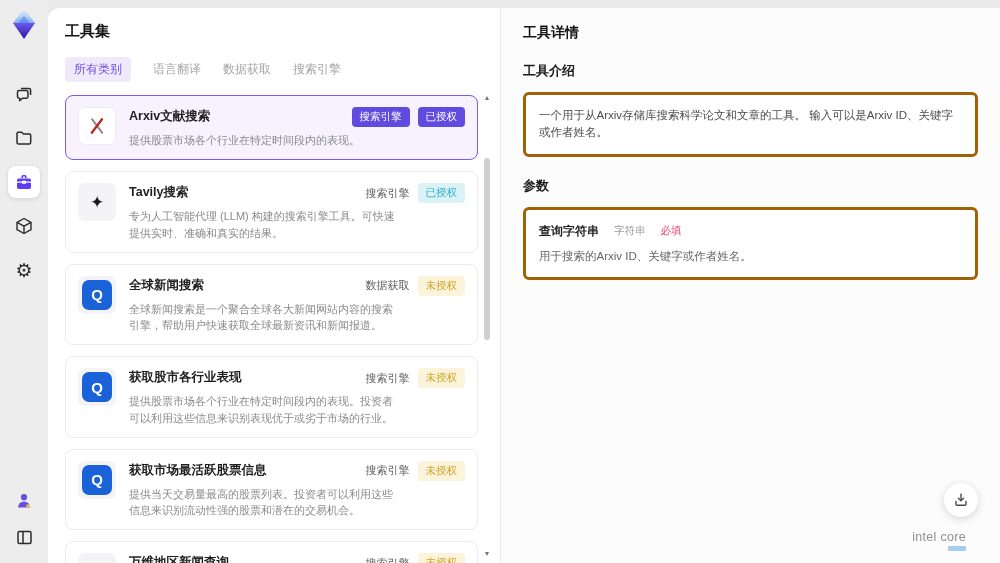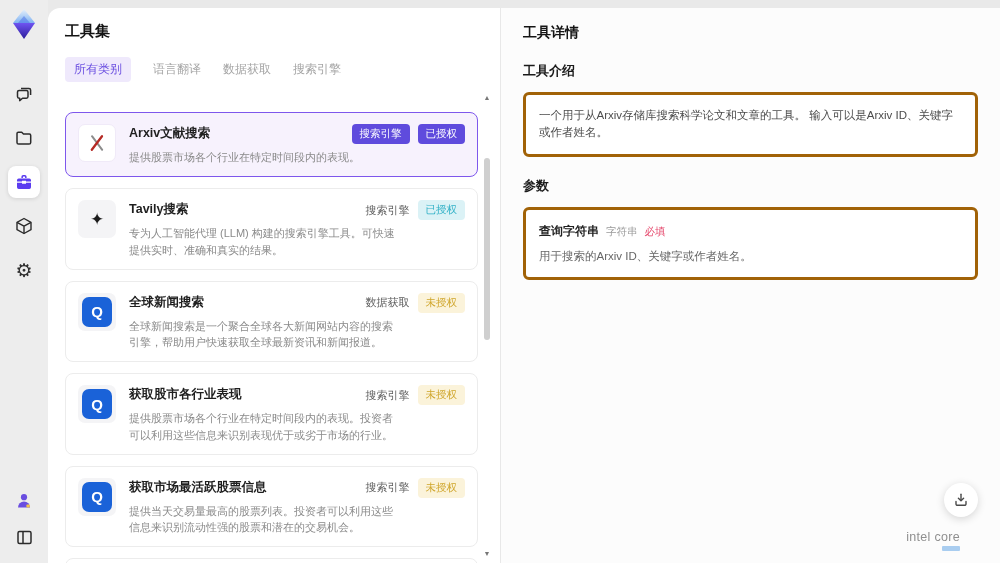--- a/index.html
+++ b/index.html
@@ -26,21 +26,21 @@
 
   
   .main {
     position:absolute; left:48px; top:8px; right:0; bottom:0;
     background:#ffffff; border-radius:12px 0 0 0; display:flex; overflow:hidden;
   }
 
   
   .tool-col { width:452px; position:relative; padding:14px 22px 0 17px; }
   .page-title { font-size:15px; font-weight:bold; color:#141414; margin-bottom:16px; }
-  .tabs { display:flex; align-items:center; gap:22px; margin-bottom:30px; }
+  .tabs { display:flex; align-items:center; gap:22px; margin-bottom:13px; }
   .tab { font-size:12px; color:#a5a5a5; cursor:pointer; white-space:nowrap; }
   .tab.active { background:#efe9fc; color:#6a4ee0; padding:4px 9px; border-radius:4px; }
 
   .cards { }
   .tool-card {
     border:1px solid #ececec; border-radius:8px; background:#fff;
     padding:11px 12px; margin-bottom:11px; display:flex; gap:13px; cursor:pointer;
   }
   .tool-card.selected { border:1.5px solid #7e57ec; background:#f7f2fd; }
   .icon-box {
@@ -75,33 +75,33 @@
   .detail-col {
     flex:1; border-left:1px solid #e8e8e8; background:#fcfcfc; padding:16px 22px;
   }
   .detail-title { font-size:14px; font-weight:bold; color:#141414; margin-bottom:20px; }
   .section-title { font-size:13px; font-weight:bold; color:#1a1a1a; margin-bottom:12px; }
   .info-box {
     background:#ffffff; border:3px solid #a16207; border-radius:6px;
     padding:12px 13px; font-size:11.5px; color:#4c4c4c; line-height:1.5;
   }
   .params-title { margin-top:20px; }
-  .param-row-head { display:flex; align-items:flex-end; gap:7px; }
+  .param-row-head { display:flex; align-items:center; gap:15px; }
   .param-name { font-size:12px; font-weight:bold; color:#222; }
   .param-type { font-size:10.5px; color:#9a9a9a; }
   .param-required { font-size:10.5px; color:#e5486c; }
   .param-desc { margin-top:8px; font-size:11.5px; color:#666; }
 
   
   .fab {
     position:absolute; right:22px; bottom:46px; width:34px; height:34px; border-radius:50%;
     background:#ffffff; box-shadow:0 2px 8px rgba(0,0,0,.16);
     display:flex; align-items:center; justify-content:center; cursor:pointer;
   }
-  .brand { position:absolute; right:40px; bottom:12px; text-align:center; }
+  .brand { position:absolute; right:34px; bottom:12px; text-align:center; }
   .brand-text { font-size:12.5px; color:#8f8f8f; letter-spacing:.3px; }
   .brand-sub { margin-top:2px; margin-left:auto; width:18px; height:5px; border-radius:1px; background:#a9cdf0; }
 
   svg { display:block; }
 </style>
 </head>
 <body>
 
 <aside class="rail">
   <div class="logo">

